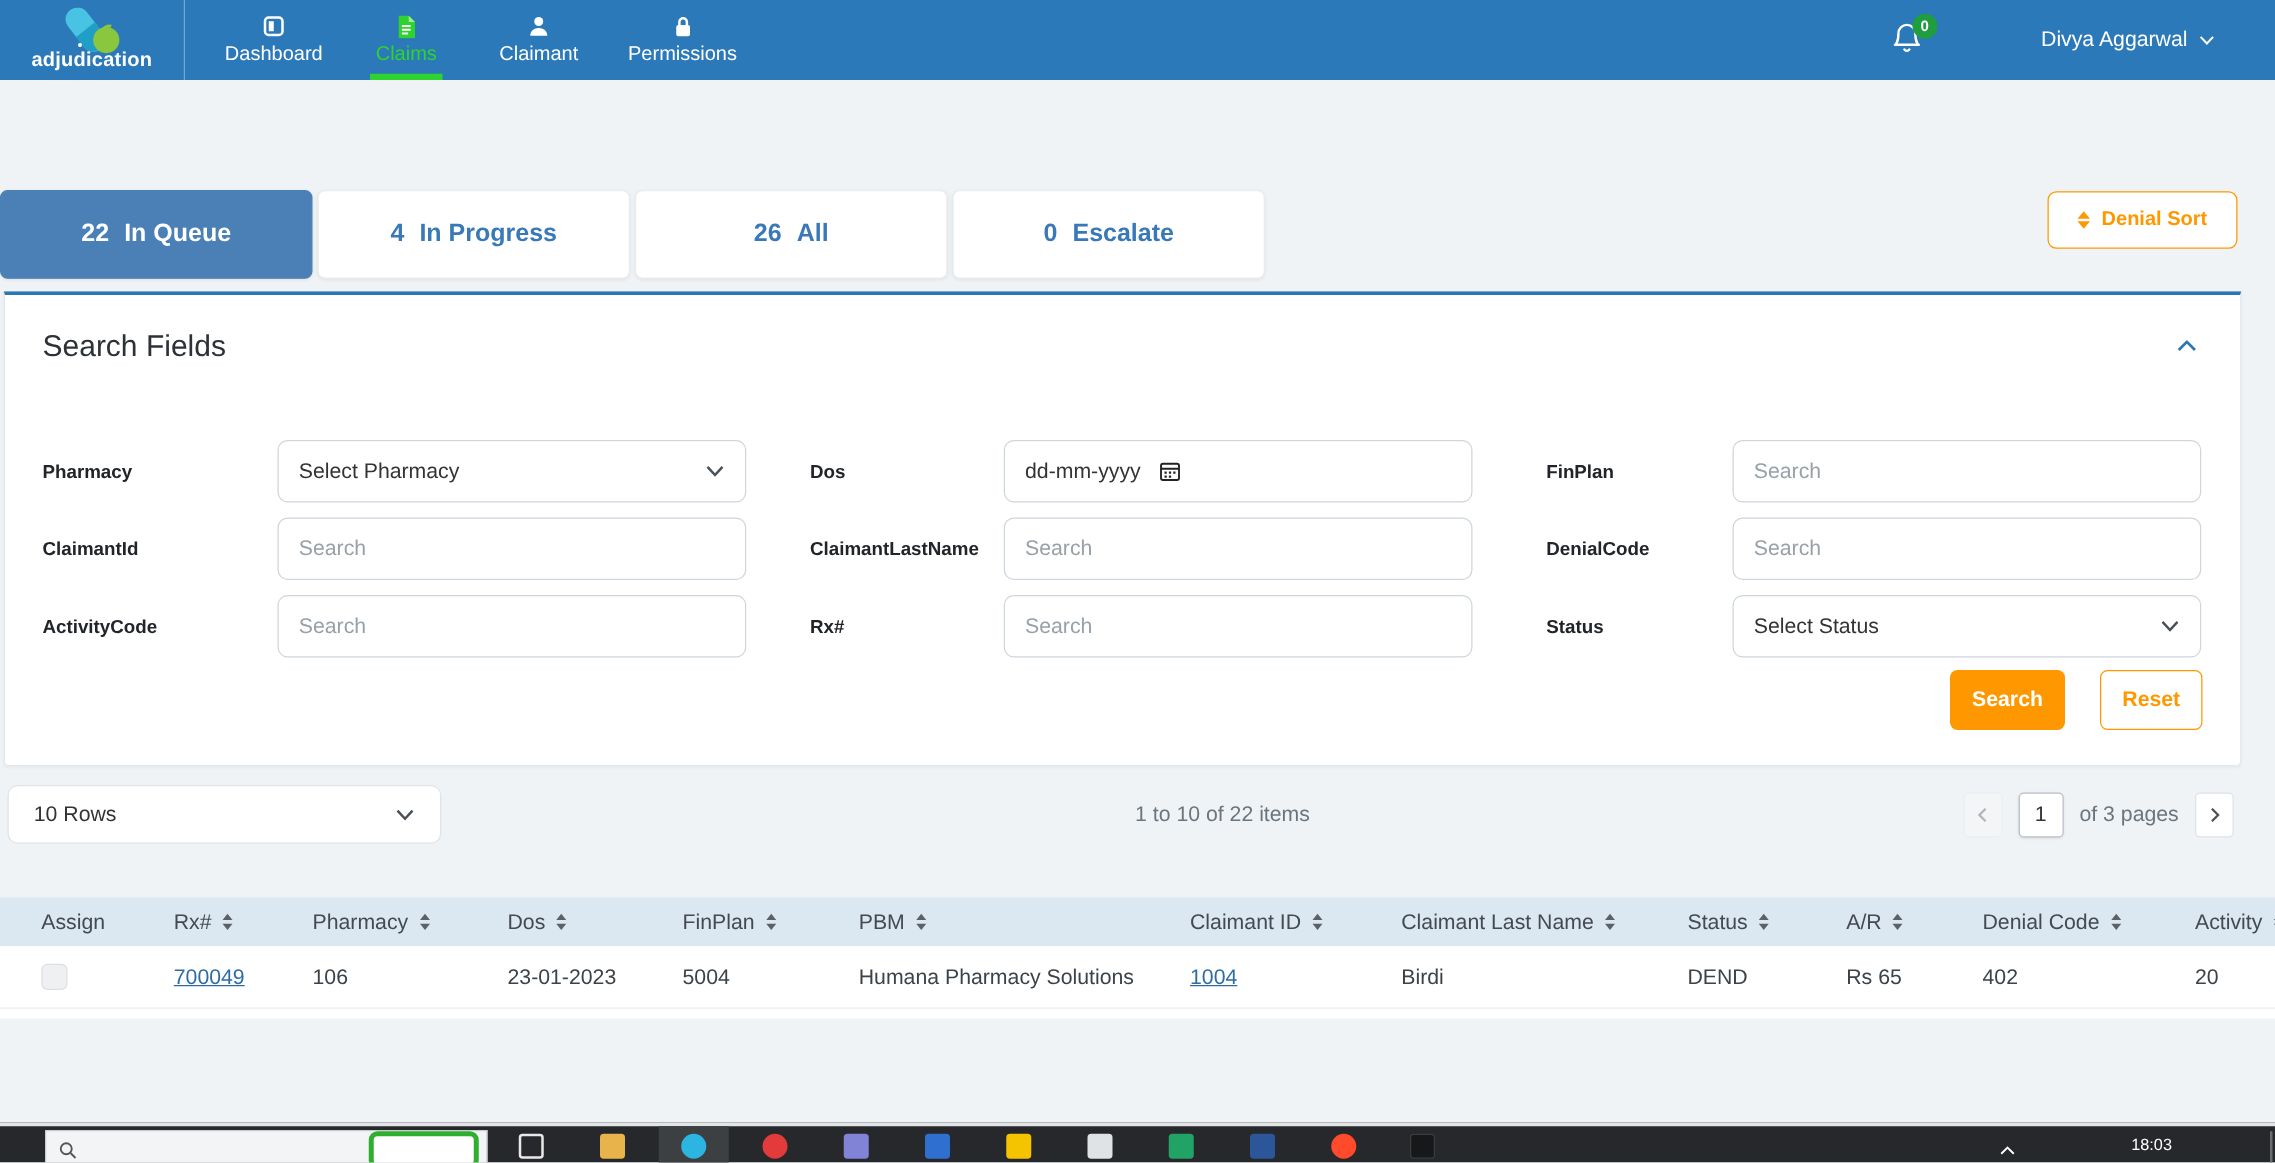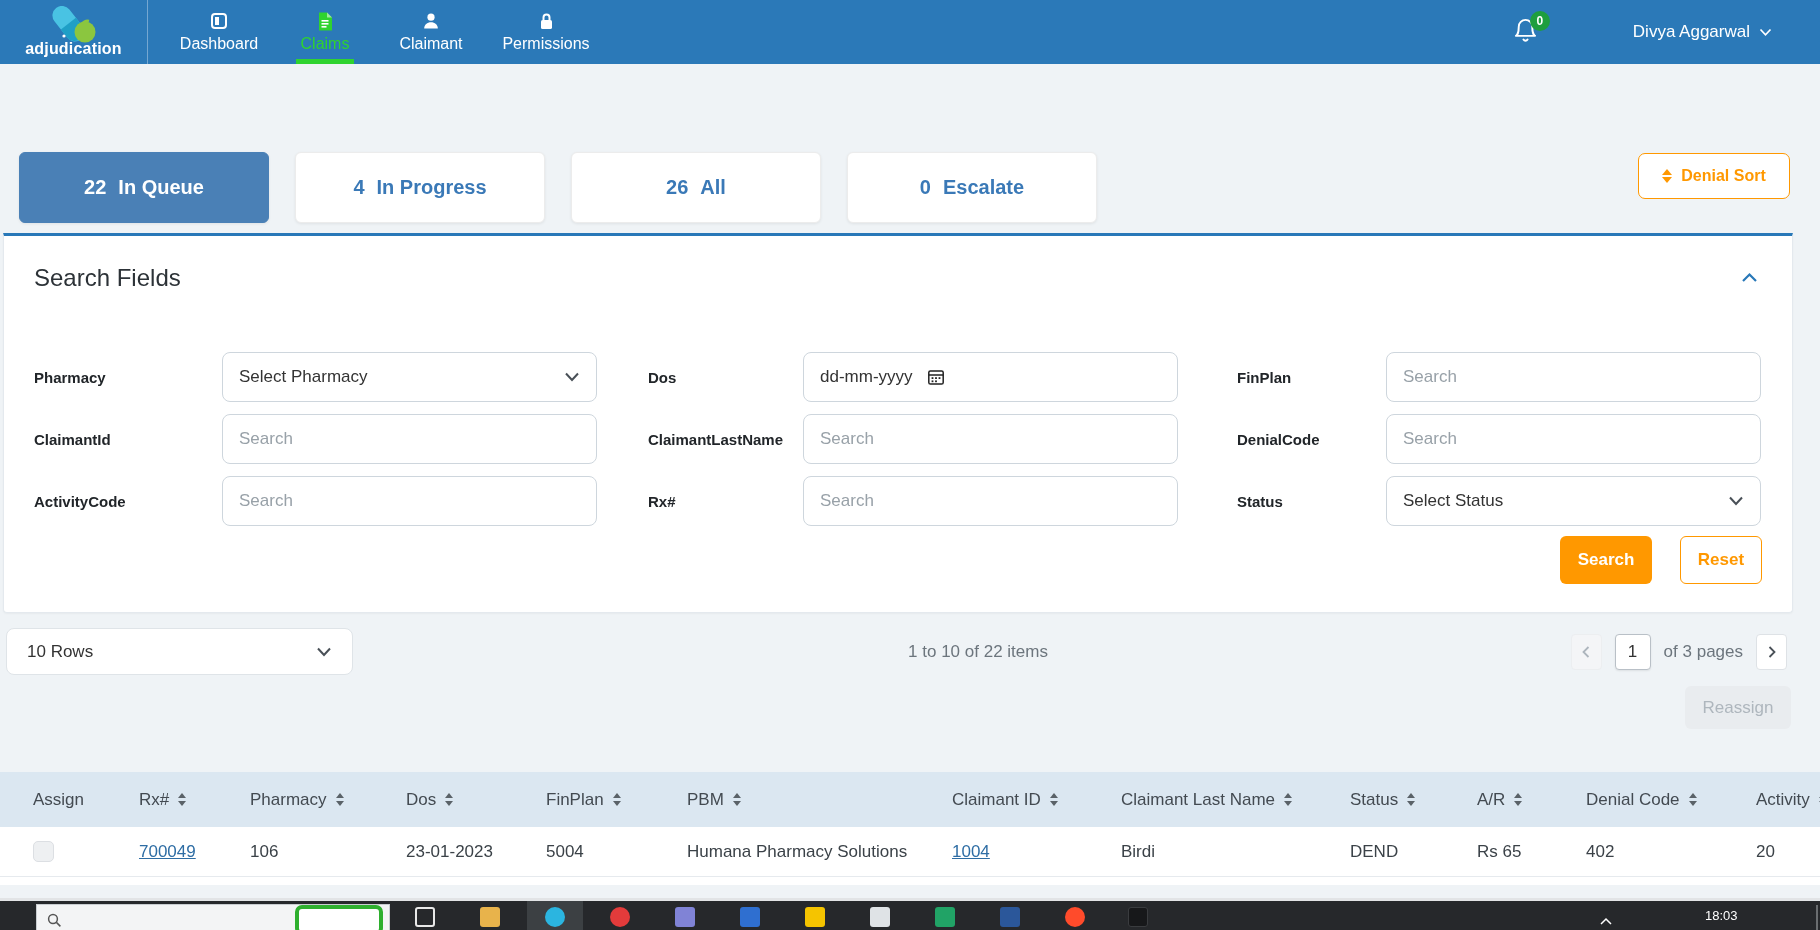--- a/index.html
+++ b/index.html
@@ -17,21 +17,21 @@
   .nav-label { color:#fff; font-size:16px; }
   .nav-item.active .nav-label { color:#2fd32f; }
   .nav-item.active::after { content:""; position:absolute; left:24px; right:24px; bottom:0; height:5px; background:#2fd32f; }
   .nav-icon { height:19px; display:flex; align-items:center; }
   .hdr-right { margin-left:auto; display:flex; align-items:center; gap:64px; padding-right:48px; }
   .bell-wrap { position:relative; width:30px; height:34px; }
   .badge { position:absolute; top:-4px; right:-8px; background:#1e9e3e; color:#fff; font-size:12px; font-weight:700; width:20px; height:20px; border-radius:50%; display:flex; align-items:center; justify-content:center; }
   .user { color:#fff; font-size:17px; display:flex; align-items:center; gap:9px; cursor:pointer;margin-left:27px; }
 
   
-  .tabs-row { margin-top:88px; height:71px; display:flex; gap:26px; padding-left:19px; position:relative; }
+  .tabs-row { margin-top:88px; height:71px; display:flex; gap:4px; padding-left:0; position:relative; }
   .stab { width:250px; height:71px; background:#fff; border:1px solid #ececec; border-radius:6px; box-shadow:0 1px 3px rgba(0,0,0,.07); display:flex; align-items:center; justify-content:center; gap:12px; font-size:20px; font-weight:700; color:#3a79b7; cursor:pointer; }
   .stab.active { background:#4a80b6; border-color:#4a80b6; color:#fff; }
   .custom-sort { position:absolute; right:30px; top:1px; width:152px; height:46px; background:#fff; border:1px solid #ff9800; border-radius:7px; color:#ff9800; font-size:16px; font-weight:700; display:flex; align-items:center; justify-content:center; gap:9px; cursor:pointer; }
   .sorticon { display:flex; flex-direction:column; align-items:center; }
   .tri-up { width:0; height:0; border-left:5px solid transparent; border-right:5px solid transparent; border-bottom:6px solid #ff9800; }
   .tri-down { width:0; height:0; border-left:5px solid transparent; border-right:5px solid transparent; border-top:6px solid #ff9800; margin-top:2px; }
 
   
   .panel { margin:10px 27px 0 3px; background:#fff; border:1px solid #e4e9ee; border-top:3px solid #2878b8; border-radius:0 0 4px 4px; padding:28px 30px 30px 30px; height:380px; box-shadow:0 1px 2px rgba(0,0,0,.04); }
   .panel-head { display:flex; justify-content:space-between; align-items:center; }
@@ -59,21 +59,21 @@
   .pg-prev { background:#f4f5f7; border:1px solid #eceef0; }
   .pg-next { background:#fff; border:1px solid #dee2e6; }
   .pg-box { width:36px; height:36px; background:#fff; border:1px solid #b9c0c7; border-radius:4px; box-shadow:0 1px 2px rgba(0,0,0,.08); display:flex; align-items:center; justify-content:center; font-size:17px; color:#333; }
   .pg-pages { color:#6c757d; font-size:17px; }
   .reassign-row { margin-top:11px; display:flex; justify-content:flex-end; padding-right:29px; }
   .btn-reassign { width:106px; height:43px; background:#e9ecef; color:#aeb6bd; border:none; border-radius:6px; font-size:17px; cursor:default; }
 
   
   .dtable { margin-top:43px; }
   .thead, .trow { display:grid; grid-template-columns:106px 111px 156px 140px 141px 265px 169px 229px 127px 109px 170px 140px; padding-left:33px; align-items:center; }
-  .thead { height:55px; background:#dbe7f1; font-size:17px; color:#434a51; }
+  .thead { height:39px; background:#dbe7f1; font-size:17px; color:#434a51; }
   .th { display:flex; align-items:center; gap:9px; cursor:pointer; white-space:nowrap; }
   .sort { display:flex; flex-direction:column; align-items:center; }
   .s-up { width:0;height:0;border-left:4px solid transparent;border-right:4px solid transparent;border-bottom:5px solid #5a6268; }
   .s-dn { width:0;height:0;border-left:4px solid transparent;border-right:4px solid transparent;border-top:5px solid #5a6268; margin-top:3px; }
   .trow { height:50px; background:#fff; border-bottom:1px solid #e6eaee; font-size:17px; color:#3b4248; }
   .td { white-space:nowrap; }
   .cell-link { color:#2e6da4; text-decoration:underline; cursor:pointer; }
   .row-check { width:21px; height:21px; border-radius:5px; background:#eef0f2; border:1px solid #dcdfe3; cursor:pointer; }
   .table-filler { height:8px; background:#fff; }
 
@@ -269,23 +269,20 @@
       <div class="pg-box">1</div>
       <span class="pg-pages">of 3 pages</span>
       <div class="pg-btn pg-next">
         <svg width="8" height="12" viewBox="0 0 8 12">
             <path d="M1.5 1 L6.5 6 L1.5 11" fill="none" stroke="#495057" stroke-width="1.8"></path>
           </svg>
       </div>
     </div>
   </div>
 
-  <div class="reassign-row">
-    <button class="btn-reassign">Reassign</button>
-  </div>
 
   <div class="dtable">
     <div class="thead">
       <div class="th">
           <span>Assign</span>
         </div>
       <div class="th">
           <span>Rx#</span>
           <span class="sort">
             <span class="s-up"></span>

